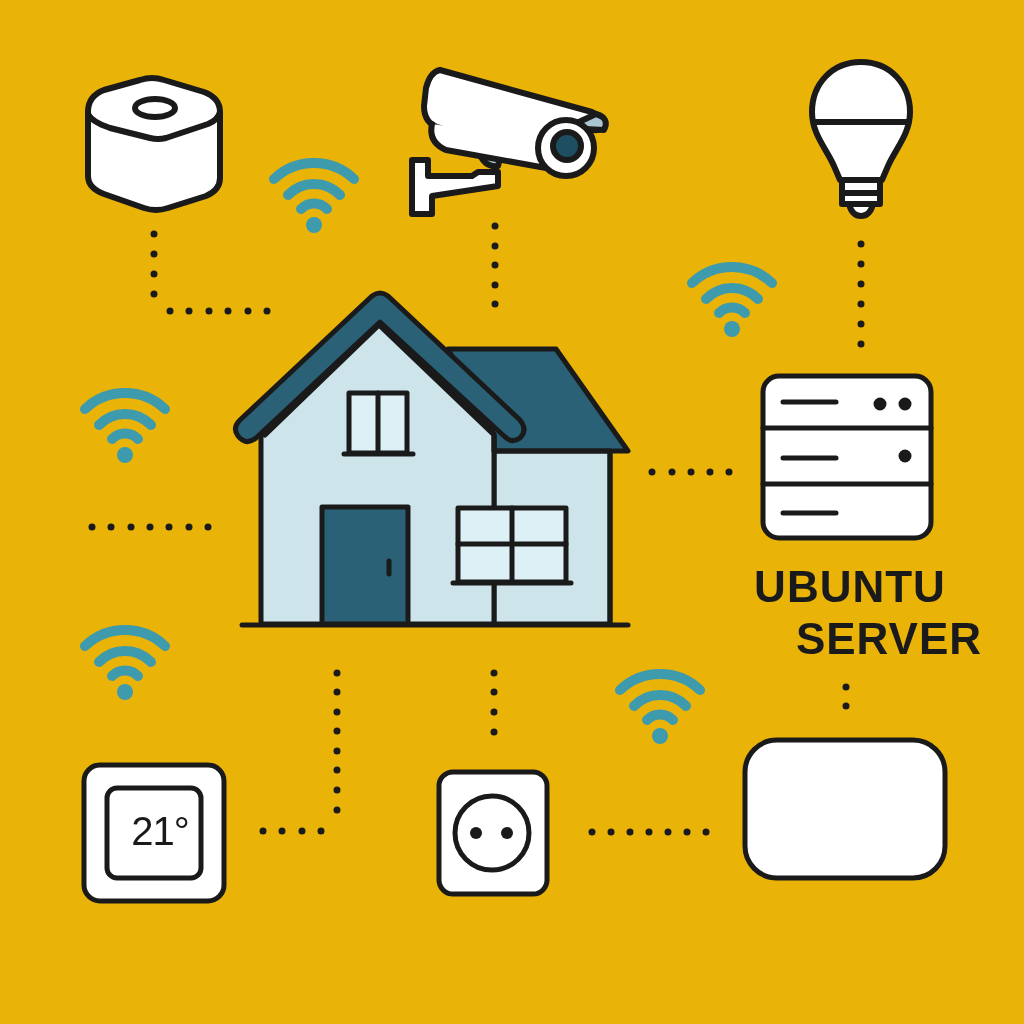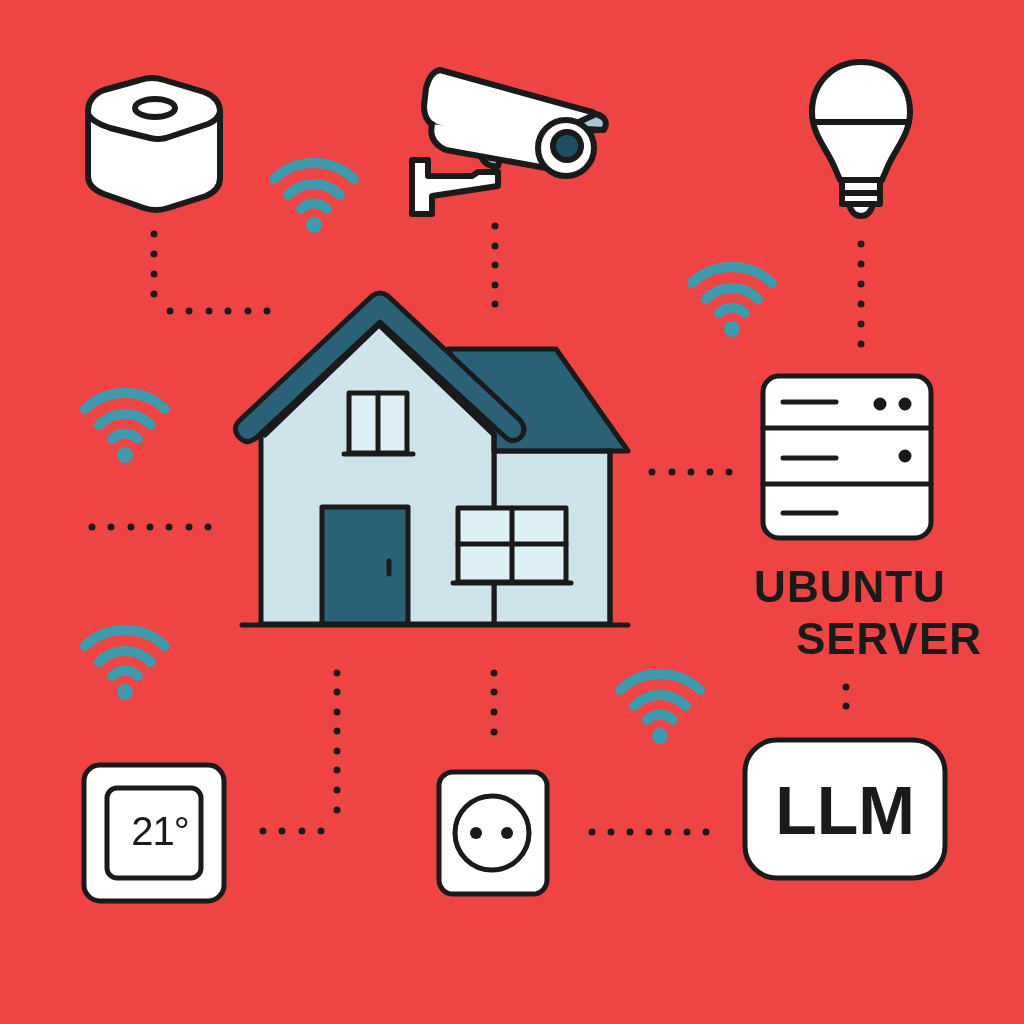--- a/index.html
+++ b/index.html
@@ -1,16 +1,16 @@
 <!DOCTYPE html>
 <html><head>
 <meta charset="utf-8">
 <style>
   html, body { margin: 0; padding: 0; background: #fdfdfd; }
-  #stage { position: relative; width: 1024px; height: 1024px; background: #ef4444; overflow: hidden; }
+  #stage { position: relative; width: 1024px; height: 1024px; background: #eab308; overflow: hidden; }
   svg.art { position: absolute; left: 0; top: 0; width: 1024px; height: 1024px; }
   .label { position: absolute; font-family: "Liberation Sans", sans-serif; font-weight: 700; color: #1a1a1a; text-align: center; letter-spacing: 1px; }
   #server-label-1 { left: 740px; top: 562px; width: 220px; font-size: 44px; line-height: 50px; }
   #server-label-2 { left: 779px; top: 614px; width: 220px; font-size: 44px; line-height: 50px; }
   #llm-label { left: 745px; top: 770px; width: 200px; font-size: 68px; line-height: 80px; letter-spacing: 0; }
   #thermo-label { left: 106px; top: 808px; width: 108px; font-size: 40px; line-height: 46px; font-weight: 400; letter-spacing: -1px; }
 </style>
 </head>
 <body>
 
@@ -192,15 +192,14 @@
     <circle cx="507" cy="833" r="6" fill="#1a1a1a" stroke="none"></circle>
   </g>
 
   <g>
     <rect x="745" y="740" width="200" height="138" rx="32" fill="#ffffff" stroke="#1a1a1a" stroke-width="5"></rect>
   </g>
 </svg>
 
 <div class="label" id="server-label-1">UBUNTU</div>
 <div class="label" id="server-label-2">SERVER</div>
-<div class="label" id="llm-label">LLM</div>
 <div class="label" id="thermo-label">21°</div>
 </div>
 
 </body></html>

